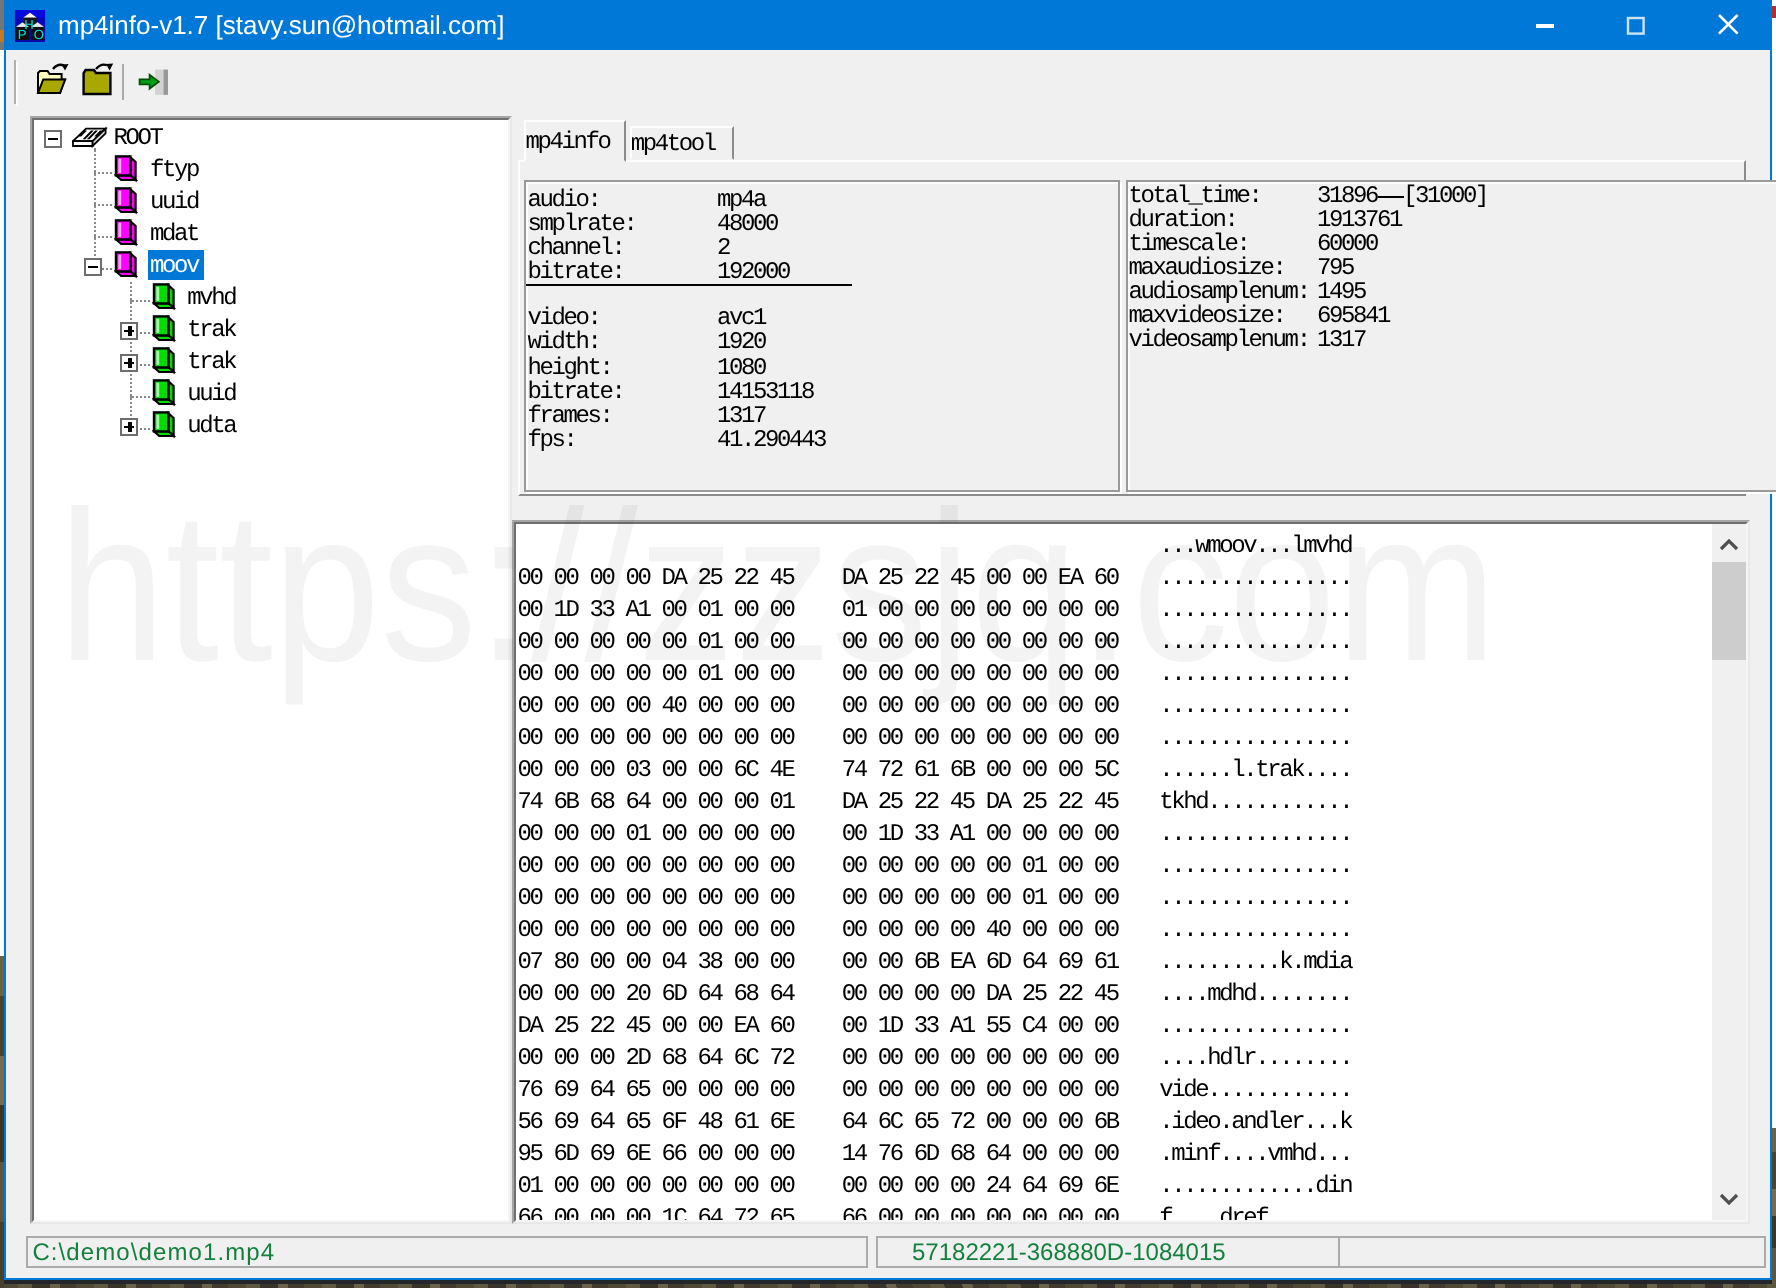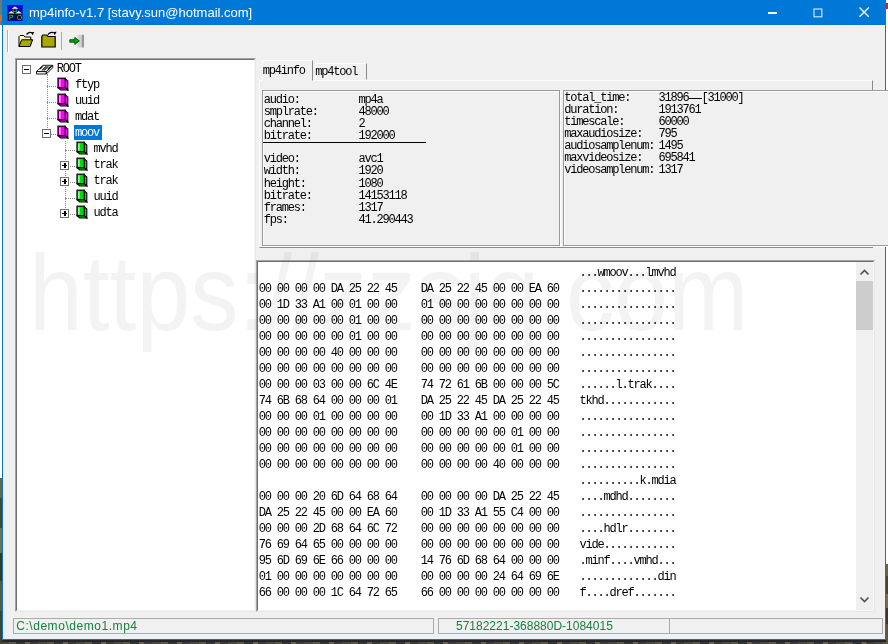--- a/index.html
+++ b/index.html
@@ -252,25 +252,26 @@
           <div class="hr"><span>00 00 00 00 00 01 00 00    00 00 00 00 00 00 00 00</span><span class="asc">................</span></div>
           <div class="hr"><span>00 00 00 00 00 01 00 00    00 00 00 00 00 00 00 00</span><span class="asc">................</span></div>
           <div class="hr"><span>00 00 00 00 40 00 00 00    00 00 00 00 00 00 00 00</span><span class="asc">................</span></div>
           <div class="hr"><span>00 00 00 00 00 00 00 00    00 00 00 00 00 00 00 00</span><span class="asc">................</span></div>
           <div class="hr"><span>00 00 00 03 00 00 6C 4E    74 72 61 6B 00 00 00 5C</span><span class="asc">......l.trak....</span></div>
           <div class="hr"><span>74 6B 68 64 00 00 00 01    DA 25 22 45 DA 25 22 45</span><span class="asc">tkhd............</span></div>
           <div class="hr"><span>00 00 00 01 00 00 00 00    00 1D 33 A1 00 00 00 00</span><span class="asc">................</span></div>
           <div class="hr"><span>00 00 00 00 00 00 00 00    00 00 00 00 00 01 00 00</span><span class="asc">................</span></div>
           <div class="hr"><span>00 00 00 00 00 00 00 00    00 00 00 00 00 01 00 00</span><span class="asc">................</span></div>
           <div class="hr"><span>00 00 00 00 00 00 00 00    00 00 00 00 40 00 00 00</span><span class="asc">................</span></div>
-          <div class="hr"><span class="asc">..........k.mdia</span></div>
+          <div class="hr"><span>07 80 00 00 04 38 00 00    00 00 6B EA 6D 64 69 61</span><span class="asc">..........k.mdia</span></div>
           <div class="hr"><span>00 00 00 20 6D 64 68 64    00 00 00 00 DA 25 22 45</span><span class="asc">....mdhd........</span></div>
           <div class="hr"><span>DA 25 22 45 00 00 EA 60    00 1D 33 A1 55 C4 00 00</span><span class="asc">................</span></div>
           <div class="hr"><span>00 00 00 2D 68 64 6C 72    00 00 00 00 00 00 00 00</span><span class="asc">....hdlr........</span></div>
           <div class="hr"><span>76 69 64 65 00 00 00 00    00 00 00 00 00 00 00 00</span><span class="asc">vide............</span></div>
+          <div class="hr"><span>56 69 64 65 6F 48 61 6E    64 6C 65 72 00 00 00 6B</span><span class="asc">.ideo.andler...k</span></div>
           <div class="hr"><span>95 6D 69 6E 66 00 00 00    14 76 6D 68 64 00 00 00</span><span class="asc">.minf....vmhd...</span></div>
           <div class="hr"><span>01 00 00 00 00 00 00 00    00 00 00 00 24 64 69 6E</span><span class="asc">.............din</span></div>
           <div class="hr"><span>66 00 00 00 1C 64 72 65    66 00 00 00 00 00 00 00</span><span class="asc">f....dref.......</span></div>
         </div>
       <div class="abs" style="right:0;top:0;width:17px;height:100%;background:#f0f0f0;"></div>
       <svg class="abs" style="right:0;top:2px;" width="17" height="17">
           <path d="M4.5 10.5 L8.5 6.5 L12.5 10.5" stroke="#505050" stroke-width="1.6" fill="none"></path>
         </svg>
       <div class="abs" style="right:0;top:19px;width:17px;height:49px;background:#cdcdcd;"></div>
       <svg class="abs" style="right:0;bottom:2px;" width="17" height="17">

